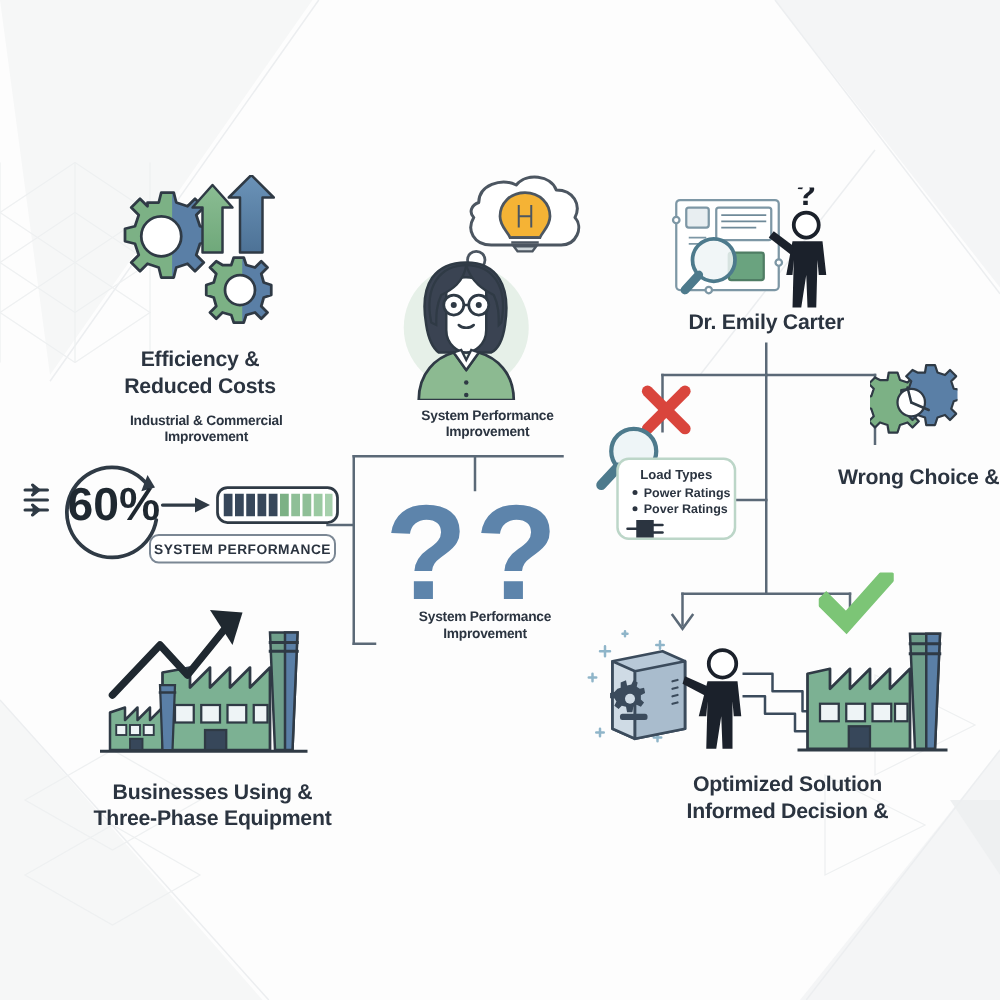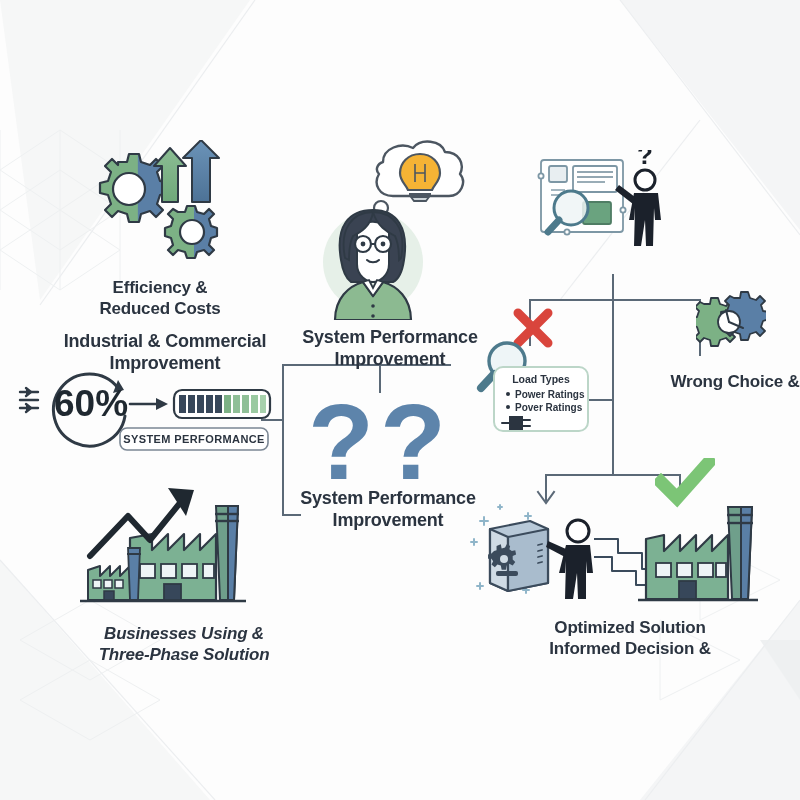--- a/index.html
+++ b/index.html
@@ -10,21 +10,21 @@
     overflow:hidden;
   }
   #canvas{position:relative;width:800px;height:800px;overflow:hidden;background:#fdfdfd;}
   .bg-layer{position:absolute;inset:0;pointer-events:none;}
   .node-label{
     position:absolute;text-align:center;
     font-weight:700;color:#2b3440;
     line-height:1.22;letter-spacing:-0.2px;
   }
   .lbl-lg{font-size:17px;}
-  .lbl-md{font-size:18px;}
+  .lbl-md{font-size:11px;}
   .art{position:absolute;}
   .connectors{position:absolute;inset:0;}
 </style>
 </head>
 <body>
 
 <div id="canvas">
 
   <svg class="bg-layer" width="800" height="800" viewBox="0 0 800 800">
     <rect x="0" y="0" width="800" height="800" fill="#fdfdfd"></rect>
@@ -197,23 +197,23 @@
       <path d="M59,76 L73,76" stroke="#2f3a45" stroke-width="2"></path>
     </g>
 
     <path d="M12,123 L178,123" stroke="#2f3a45" stroke-width="2.4"></path>
 
     <g fill="none" stroke="#1f2830" stroke-width="6" stroke-linejoin="round" stroke-linecap="round">
       <path d="M22,78 L60,38 L82,62 L116,20"></path>
     </g>
     <path d="M100,10 L126,12 L118,38 Z" fill="#1f2830"></path>
   </svg>
-  <div class="node-label lbl-lg" style="left:59px;top:624px;width:250px;font-style:italic;">
+  <div class="node-label lbl-lg" style="left:45px;top:624px;width:250px;">
     <div>Businesses Using &amp;</div>
-    <div>Three-Phase Solution</div>
+    <div>Three-Phase Equipment</div>
   </div>
 
   <svg class="art" style="left:305px;top:140px;" width="170" height="180" viewBox="0 0 170 180">
 
     <g>
       <path d="M78,22 C78,8 96,2 108,8 C116,-2 136,0 140,12 C154,12 160,24 155,34
                C162,42 156,56 144,56 L88,56 C74,56 68,44 74,34 C70,30 72,24 78,22 Z" fill="#ffffff" stroke="#4c5661" stroke-width="2.4" stroke-linejoin="round"></path>
       <circle cx="76" cy="68" r="7" fill="#ffffff" stroke="#4c5661" stroke-width="2.2"></circle>
       <circle cx="66" cy="80" r="4" fill="#ffffff" stroke="#4c5661" stroke-width="2"></circle>
 
@@ -285,20 +285,21 @@
     </g>
 
     <g fill="#1b212b">
       <circle cx="110" cy="30" r="10" fill="#ffffff" stroke="#1b212b" stroke-width="3"></circle>
       <path d="M99,43 L123,43 L126,70 L120,70 L119,58 L118,96 L111,96 L110,70 L106,96 L99,96 L100,58 L99,70 L94,70 Z"></path>
       <path d="M100,47 L84,35 L80,40 L98,54 Z"></path>
     </g>
 
     <text x="102" y="14" font-family="Liberation Sans, sans-serif" font-size="26" font-weight="700" fill="#1b212b">?</text>
   </svg>
+  <div class="node-label lbl-lg" style="left:518px;top:248px;width:190px;">Dr. Emily Carter</div>
 
   <svg class="art" style="left:472px;top:305px;" width="120" height="130" viewBox="0 0 120 130">
 
     <g stroke="#d9453c" stroke-width="9" stroke-linecap="round">
       <path d="M46,8 L76,38"></path>
         <path d="M76,8 L46,38"></path>
     </g>
 
     <g>
       <circle cx="35" cy="56" r="18" fill="#eef5f7" stroke="#4d7a8c" stroke-width="3.4"></circle>

